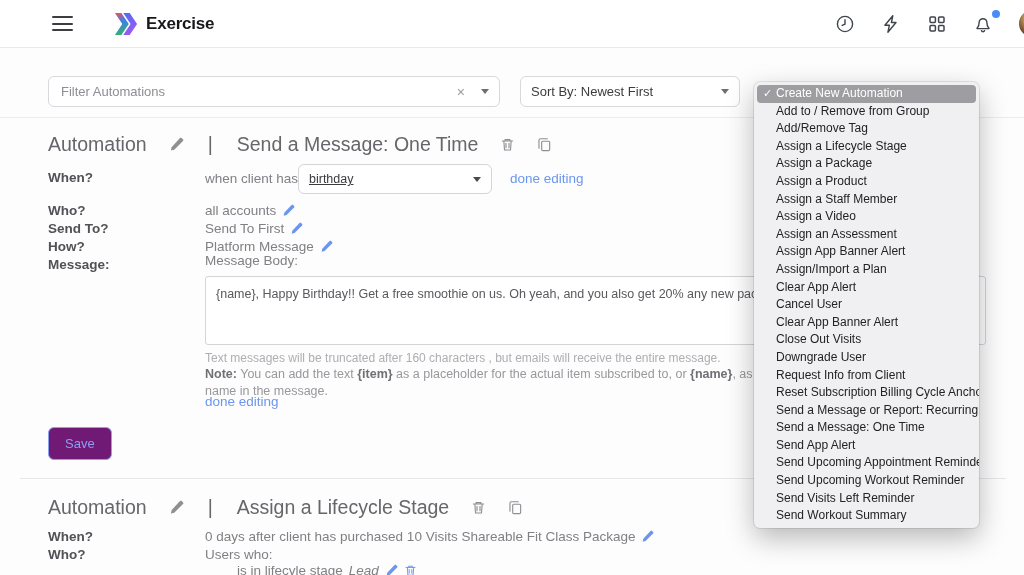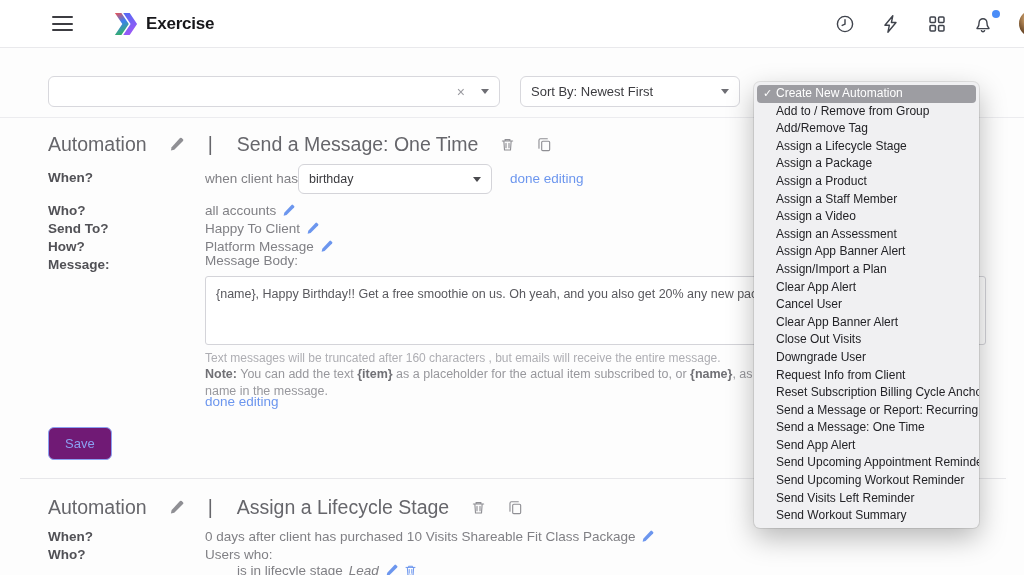--- a/index.html
+++ b/index.html
@@ -46,21 +46,21 @@
   .h-icon{color:#8f8f94;cursor:pointer;}
   .h-icon svg{width:15px;height:15px;display:block;}
   .lbl{position:absolute;left:48px;font-size:13.5px;font-weight:bold;color:#515156;white-space:nowrap;}
   .val{position:absolute;left:205px;font-size:13.5px;color:#808085;white-space:nowrap;
     display:flex;align-items:center;gap:6px;}
   .edit-ic{color:#6c96ee;cursor:pointer;}
   .edit-ic svg{width:13px;height:13px;display:block;}
   .link{color:#6c96ee;font-size:13.5px;cursor:pointer;white-space:nowrap;}
   .trigger-select{position:absolute;left:298px;top:164px;width:194px;height:30px;background:#fff;
     border:1px solid #d4d4d9;border-radius:6px;display:flex;align-items:center;
-    box-sizing:border-box;padding:12px 10px;font-size:12.5px;color:#3a3a3e;cursor:pointer;}
+    box-sizing:border-box;padding:12px 10px;font-size:12.5px;color:#3a3a3e;cursor:pointer;text-decoration:underline;}
   .trigger-select .caret{margin-left:auto;border-top-color:#4a4a4e;}
   .msg-area{position:absolute;left:205px;top:276px;width:781px;height:69px;box-sizing:border-box;
     border:1px solid #d4d4d9;border-radius:3px;background:#fff;resize:none;outline:none;
     font-family:inherit;font-size:12.5px;color:#59595e;padding:9px 10px;line-height:16px;}
   .helper{position:absolute;left:205px;top:351px;font-size:12px;color:#aeaeb3;white-space:nowrap;}
   .note{position:absolute;left:205px;top:366px;width:781px;font-size:12.5px;color:#98989d;line-height:17px;}
   .note b{color:#707075;}
   .save-btn{position:absolute;left:48px;top:427px;background:#701a75;border:1px solid #8ba0f2;
     border-radius:6px;color:#8ba0f2;font-family:inherit;font-size:13px;padding:8px 16px;cursor:pointer;}
   .cond{position:absolute;left:237px;top:563px;font-size:13.5px;color:#808085;display:flex;align-items:center;gap:6px;white-space:nowrap;}
@@ -155,20 +155,21 @@
       <svg>
           <use href="#i-bell"></use>
         </svg>
       <span class="notif-dot"></span>
     </div>
     <div class="avatar"></div>
   </div>
 </div>
 
 <div class="boxctl filter-box">
+  <input type="text" placeholder="Filter Automations" style="">
   <span class="clear-x">×</span>
   <span class="caret"></span>
 </div>
 <div class="boxctl sort-box">
   <span>Sort By: Newest First</span>
   <span class="caret"></span>
 </div>
 <div class="divider-full"></div>
 
 <div class="sec-title" style="top:133px;">
@@ -205,21 +206,21 @@
   <span>all accounts</span>
   <span class="edit-ic">
       <svg>
         <use href="#i-pencil"></use>
       </svg>
     </span>
 </div>
 
 <div class="lbl" style="top:221px;">Send To?</div>
 <div class="val" style="top:221px;">
-  <span>Happy To Client</span>
+  <span>Send To First</span>
   <span class="edit-ic">
       <svg>
         <use href="#i-pencil"></use>
       </svg>
     </span>
 </div>
 
 <div class="lbl" style="top:239px;">How?</div>
 <div class="val" style="top:239px;">
   <span>Platform Message</span>

